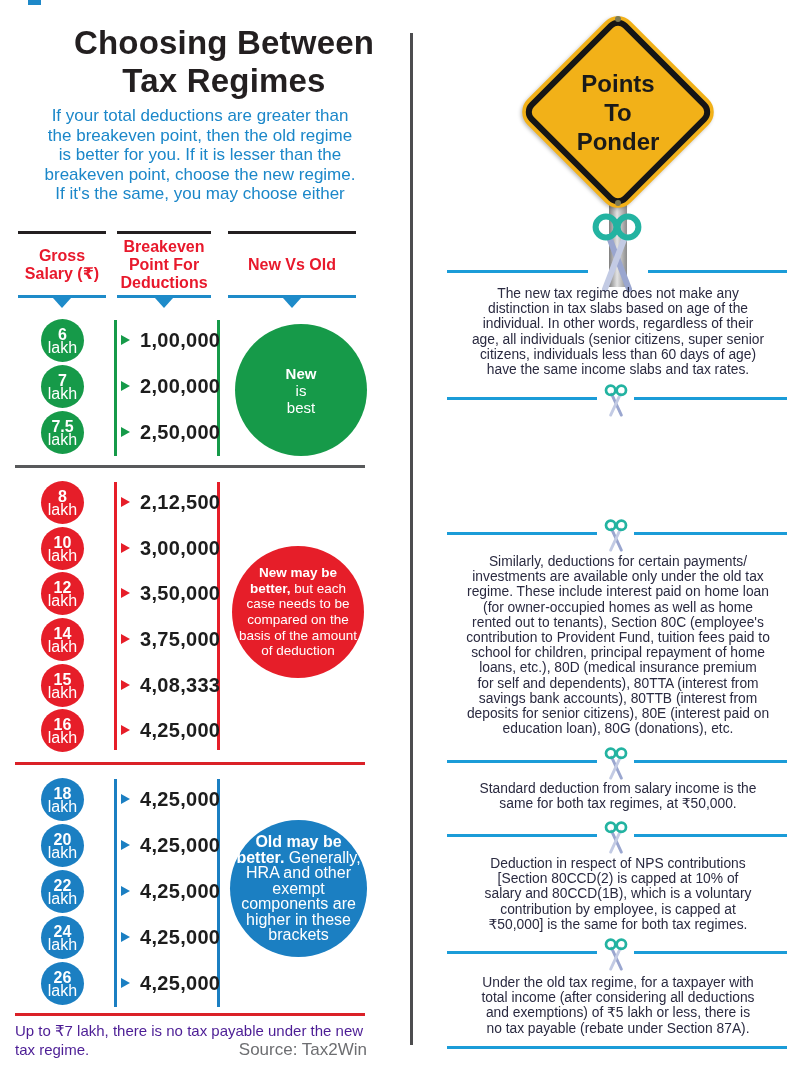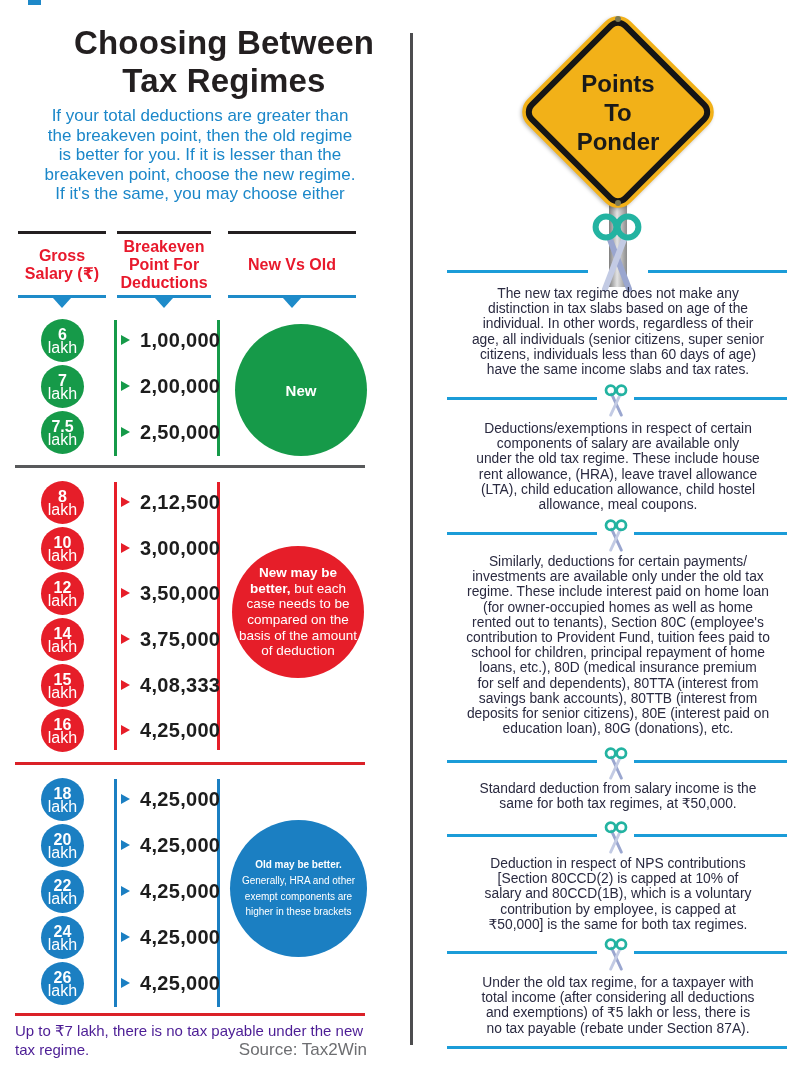--- a/index.html
+++ b/index.html
@@ -40,21 +40,21 @@
   .bk-val { position:absolute; left:140px; top:10px; font-size:20px; font-weight:600;
             color:#1d1d1d; letter-spacing:.3px; }
 
   .verdict { position:absolute; border-radius:50%; color:#ffffff; display:flex;
              align-items:center; justify-content:center; text-align:center; }
   .verdict-green { left:235px; top:324px; width:132px; height:132px; background:#169a49;
                    font-size:15px; line-height:17px; }
   .verdict-red   { left:232px; top:546px; width:132px; height:132px; background:#e61e29;
                    font-size:13.5px; line-height:15.6px; }
   .verdict-blue  { left:230px; top:820px; width:137px; height:137px; background:#1b7fc2;
-                   font-size:10px; line-height:15.6px; }
+                   font-size:16px; line-height:15.6px; }
   .verdict .inner { width:118px; }
   .vlead { font-weight:700; }
   .vlead.block { display:block; }
   .vrest.block { display:block; white-space:pre-line; }
 
   .sep { position:absolute; left:15px; width:350px; height:3px; }
   .sep-gray { background:#58595b; } .sep-red { background:#da2128; }
 
   .footnote { position:absolute; left:15px; top:1021px; width:352px; font-size:15px;
               line-height:19px; color:#4c1d95; }
@@ -125,20 +125,22 @@
       <span class="num">7.5</span>
       <span class="lakh">lakh</span>
     </div>
     <span class="row-arrow arrow-green"></span>
     <span class="bk-val">2,50,000</span>
   </div>
 
   <div class="verdict verdict-green">
     <div class="inner">
       <span class="vlead block">New</span>
+      <span class="vrest block">is
+best</span>
     </div>
   </div>
 
   <div class="sep sep-gray" style="top:465px;"></div>
 
   <div class="rail red" style="left:114px;top:482px;height:268px;"></div>
   <div class="rail red" style="left:217px;top:482px;height:268px;"></div>
 
   <div class="srow" style="top:481px;">
     <div class="salary-circle circle-red">
@@ -279,26 +281,20 @@
 
   <div class="rdiv" style="left:447px;width:150px;top:397px;"></div>
   <div class="rdiv" style="left:634px;width:153px;top:397px;"></div>
   <svg class="scissors" style="left:602px;top:384px;" width="28" height="33" viewBox="0 0 28 34">
     <line x1="9.5" y1="10.5" x2="19.5" y2="32" stroke="#9aa6cf" stroke-width="3" stroke-linecap="round"></line>
     <line x1="18.5" y1="10.5" x2="8.5" y2="32" stroke="#c3cbe4" stroke-width="3" stroke-linecap="round"></line>
     <circle cx="8.5" cy="6.5" r="4.8" fill="none" stroke="#23b3a1" stroke-width="2.8"></circle>
     <circle cx="19.5" cy="6.5" r="4.8" fill="none" stroke="#23b3a1" stroke-width="2.8"></circle>
   </svg>
 
-  <p class="point" style="top:421px;">Deductions/exemptions in respect of certain
-components of salary are available only
-under the old tax regime. These include house
-rent allowance, (HRA), leave travel allowance
-(LTA), child education allowance, child hostel
-allowance, meal coupons.</p>
 
   <div class="rdiv" style="left:447px;width:150px;top:532px;"></div>
   <div class="rdiv" style="left:634px;width:153px;top:532px;"></div>
   <svg class="scissors" style="left:602px;top:519px;" width="28" height="33" viewBox="0 0 28 34">
     <line x1="9.5" y1="10.5" x2="19.5" y2="32" stroke="#9aa6cf" stroke-width="3" stroke-linecap="round"></line>
     <line x1="18.5" y1="10.5" x2="8.5" y2="32" stroke="#c3cbe4" stroke-width="3" stroke-linecap="round"></line>
     <circle cx="8.5" cy="6.5" r="4.8" fill="none" stroke="#23b3a1" stroke-width="2.8"></circle>
     <circle cx="19.5" cy="6.5" r="4.8" fill="none" stroke="#23b3a1" stroke-width="2.8"></circle>
   </svg>
 

